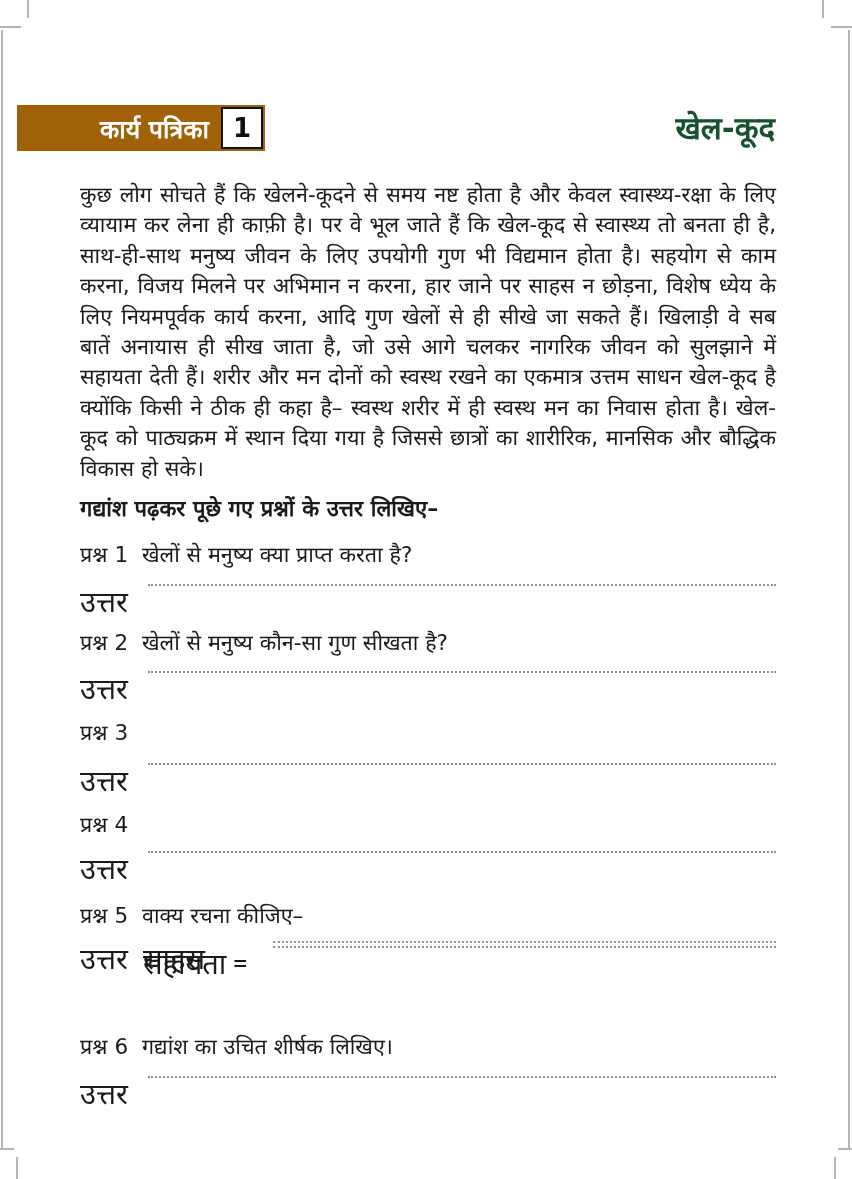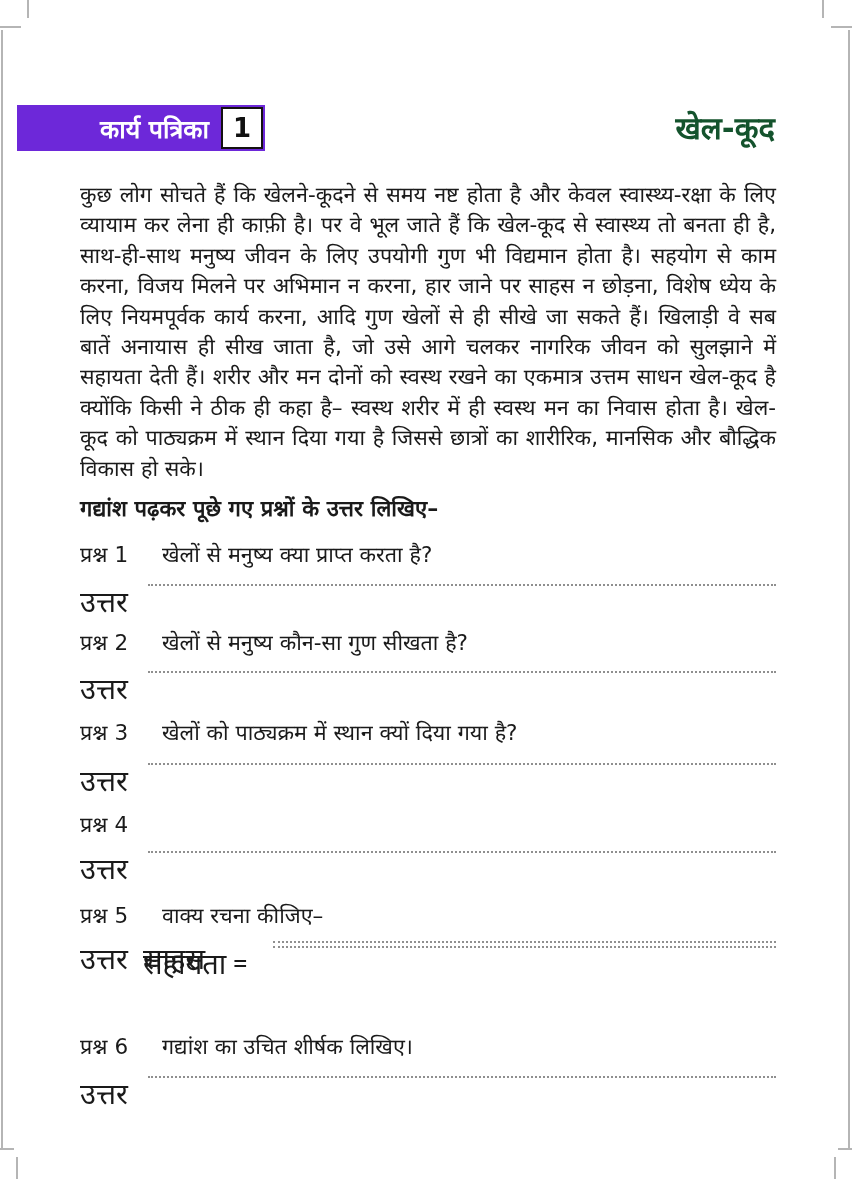--- a/index.html
+++ b/index.html
@@ -6,21 +6,21 @@
   .page {
     position:relative; width:852px; height:1179px; background:#ffffff;
     font-family:"DejaVu Sans","Liberation Sans",sans-serif;
     color:#1a1a1a; overflow:hidden;
   }
   .mark { position:absolute; background:#b5b5b5; }
 
   
   .header-bar {
     position:absolute; left:17px; top:105px; width:248px; height:46px;
-    background:#6d28d9; display:flex; align-items:center; justify-content:flex-end;
+    background:#a16207; display:flex; align-items:center; justify-content:flex-end;
   }
   .badge-label { color:#ffffff; font-weight:bold; font-size:25px; margin-right:12px; white-space:nowrap; }
   .badge-num {
     width:42px; height:42px; margin-right:2px; background:#ffffff;
     border:2px solid #141011; box-sizing:border-box;
     display:flex; align-items:center; justify-content:center;
     font-weight:bold; font-size:26px; color:#111111;
   }
   .chapter-title { position:absolute; right:77px; top:106px; font-size:31px; font-weight:bold; color:#14532d; white-space:nowrap; }
 
@@ -30,21 +30,21 @@
     font-size:21.5px; line-height:30.4px; text-align:justify;
   }
   .instruction-heading {
     position:absolute; left:80px; top:492px; width:696px;
     font-size:22px; font-weight:bold; white-space:nowrap;
   }
 
   
   .q-row {
     position:absolute; left:80px; width:696px; height:32px;
-    font-size:21.5px; display:flex; line-height:30px; white-space:nowrap;gap:20px;
+    font-size:21.5px; display:flex; line-height:30px; white-space:nowrap;
   }
   .q-label { width:62px; flex:none; display:flex; gap:7px; }
 
   
   .a-row { position:absolute; left:80px; width:696px; height:36px; font-size:29px; line-height:30px; }
   .a-label { position:absolute; left:0; top:3px; white-space:nowrap; }
   .dotline { position:absolute; top:0; right:0; border-top:2.5px dotted #8f8f8f; height:0; }
   .a-row.plain .dotline { left:68px; }
   .sub-word { position:absolute; left:63px; top:3px; white-space:nowrap; }
   .sub-dash { position:absolute; left:153px; top:3px; }
@@ -98,21 +98,20 @@
   <div class="a-row plain" style="top:671px;">
     <span class="a-label">उत्तर</span>
     <div class="dotline"></div>
   </div>
 
   <div class="q-row" style="top:718px;">
     <span class="q-label">
       <span>प्रश्न</span>
       <span>3</span>
     </span>
-    <span class="q-text">खेलों को पाठ्यक्रम में स्थान क्यों दिया गया है?</span>
   </div>
   <div class="a-row plain" style="top:763px;">
     <span class="a-label">उत्तर</span>
     <div class="dotline"></div>
   </div>
 
   <div class="q-row" style="top:810px;">
     <span class="q-label">
       <span>प्रश्न</span>
       <span>4</span>

